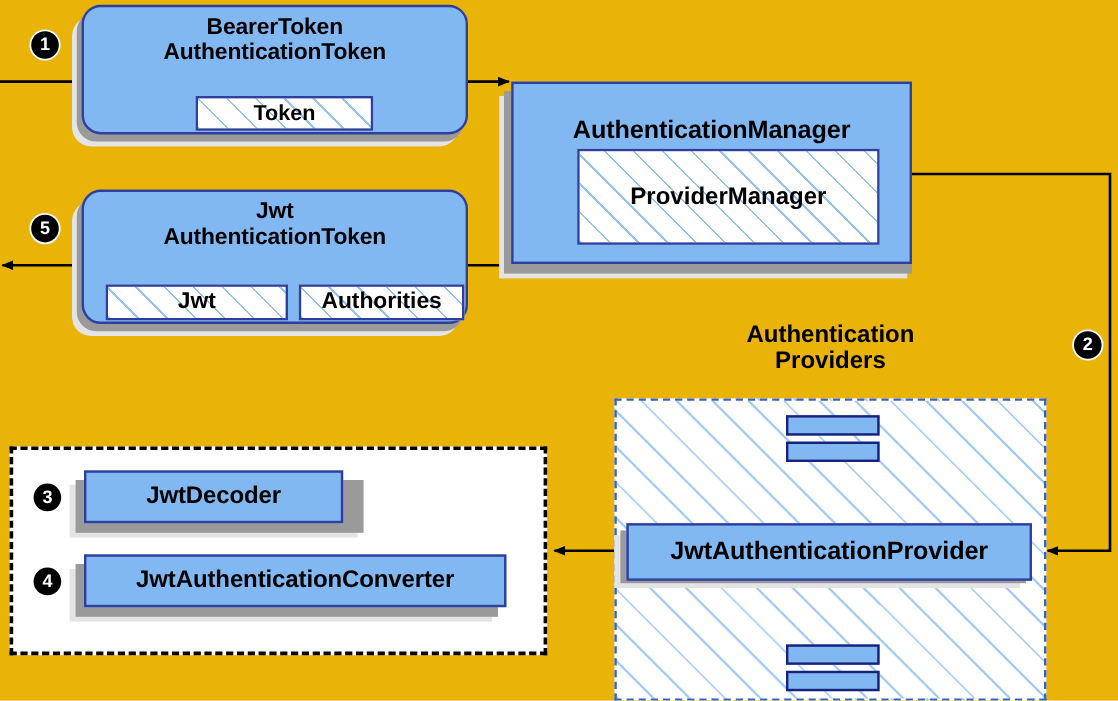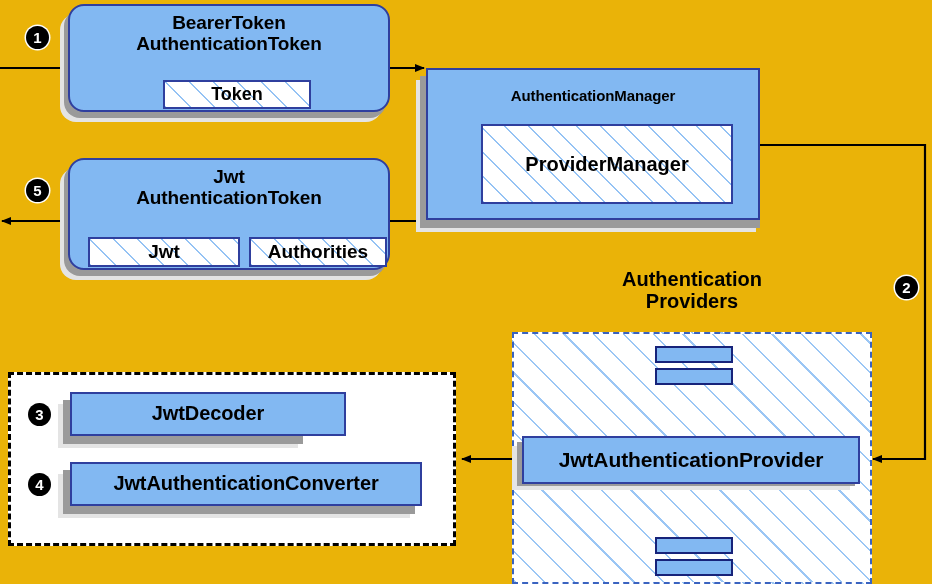--- a/index.html
+++ b/index.html
@@ -209,21 +209,21 @@
   <div class="subbox" style="left:76px; top:237px; width:152px; height:30px; font-size:19px;">
     <span>Jwt</span>
   </div>
   <div class="subbox" style="left:237px; top:237px; width:138px; height:30px; font-size:19px;">
     <span>Authorities</span>
   </div>
 
   <div class="shadow s2" style="left:416px; top:80px; width:340px; height:152px;"></div>
   <div class="shadow s1" style="left:420px; top:76px; width:340px; height:152px;"></div>
   <div class="node" style="left:426px; top:68px; width:334px; height:152px; padding-top:18px;">
-    <div class="node-title" style="font-size:15px;">AuthenticationManager</div>
+    <div class="node-title" style="font-size:21px;margin-top:10px;">AuthenticationManager</div>
   </div>
   <div class="subbox" style="left:469px; top:124px; width:252px; height:80px; font-size:20px;">
     <span>ProviderManager</span>
   </div>
 
   <div class="region-label" style="left:560px; top:268px; width:264px; font-size:20px;">
     <div>Authentication</div>
     <div>Providers</div>
   </div>
 
@@ -233,21 +233,21 @@
   <div class="mini-bar" style="left:655px; top:559px; width:78px; height:17px;"></div>
 
   <div class="shadow s2" style="left:512px; top:446px; width:338px; height:44px;"></div>
   <div class="shadow s1" style="left:517px; top:442px; width:338px; height:44px;"></div>
   <div class="node" style="left:522px; top:436px; width:338px; height:48px; justify-content:center;">
     <div class="node-title" style="font-size:21px;">JwtAuthenticationProvider</div>
   </div>
 
   <div class="shadow s2" style="left:58px; top:404px; width:240px; height:44px;"></div>
   <div class="shadow s1" style="left:63px; top:400px; width:240px; height:44px;"></div>
-  <div class="node" style="left:70px; top:392px; width:276px; height:44px; justify-content:center;">
+  <div class="node" style="left:70px; top:392px; width:216px; height:44px; justify-content:center;">
     <div class="node-title" style="font-size:20px;">JwtDecoder</div>
   </div>
 
   <div class="shadow s2" style="left:58px; top:474px; width:352px; height:44px;"></div>
   <div class="shadow s1" style="left:63px; top:470px; width:352px; height:44px;"></div>
   <div class="node" style="left:70px; top:462px; width:352px; height:44px; justify-content:center;">
     <div class="node-title" style="font-size:20px;">JwtAuthenticationConverter</div>
   </div>
 
   <div class="step" style="left:26px; top:26px;">1</div>

